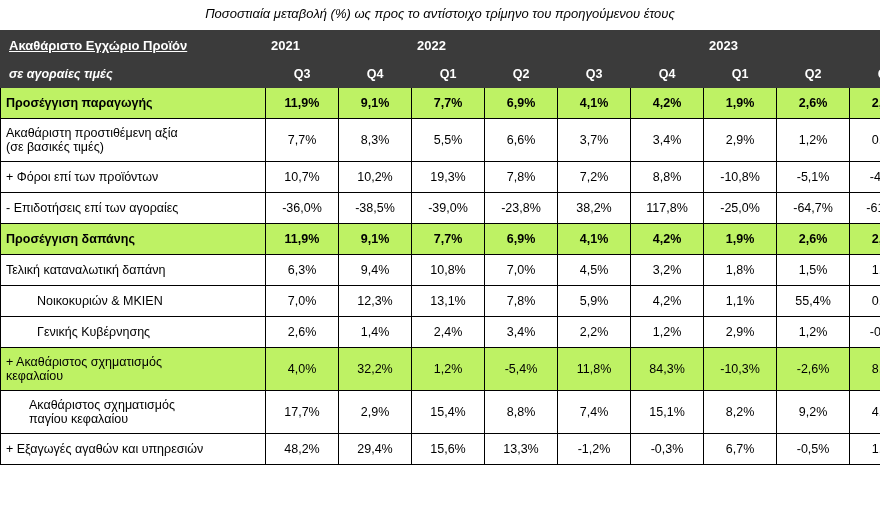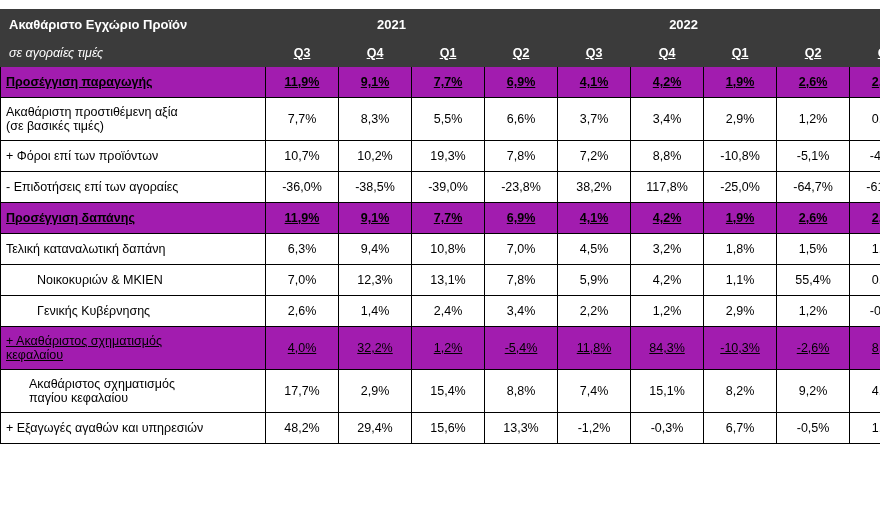--- a/index.html
+++ b/index.html
@@ -58,71 +58,71 @@
     color: #ffffff;
     font-weight: bold;
     font-size: 13px;
     height: 25px;
     border-color: #3b3b3b;
     border-bottom: none;
   }
   tr.hdr-year th.label {
     text-align: left;
     padding-left: 8px;
+    text-decoration: underline;
   }
   tr.hdr-year th.yr {
-    text-align: right;
+    text-align: left;
   }
   tr.hdr-q th {
     background: #3b3b3b;
     color: #ffffff;
     font-weight: bold;
     font-size: 12.5px;
     height: 23px;
     border-color: #3b3b3b;
     border-top: none;
   }
   tr.hdr-q th.label {
     text-align: left;
     font-style: italic;
-    font-weight: normal;
+    font-weight: bold;
     padding-left: 8px;
   }
   tr.hdr-q th.q {
     text-align: center;
-    text-decoration: underline;
   }
   td.rowlabel {
     text-align: left;
     white-space: normal;
     line-height: 1.15;
   }
   td.num {
     text-align: center;
     white-space: nowrap;
   }
   tr.shaded td {
-    background: #a21caf;
-    text-decoration: underline;
+    background: #bef264;
   }
   tr.bold td {
     font-weight: bold;
   }
   tr.tall td { height: 38px; }
   tr.std td { height: 26px; }
   .indent2 { padding-left: 36px !important; }
   .indent-hang { padding-left: 28px !important; }
   .colw-label { width: 265px; }
   .colw-num { width: 73px; }
 </style>
 </head>
 <body>
 
 <div class="page">
 
+  <div class="subtitle2">Ποσοστιαία μεταβολή (%) ως προς το αντίστοιχο τρίμηνο του προηγούμενου έτους</div>
 
   <table class="gdp">
     <colgroup>
       <col class="colw-label">
       <col class="colw-num">
         <col class="colw-num">
         <col class="colw-num">
       <col class="colw-num">
         <col class="colw-num">
         <col class="colw-num">

